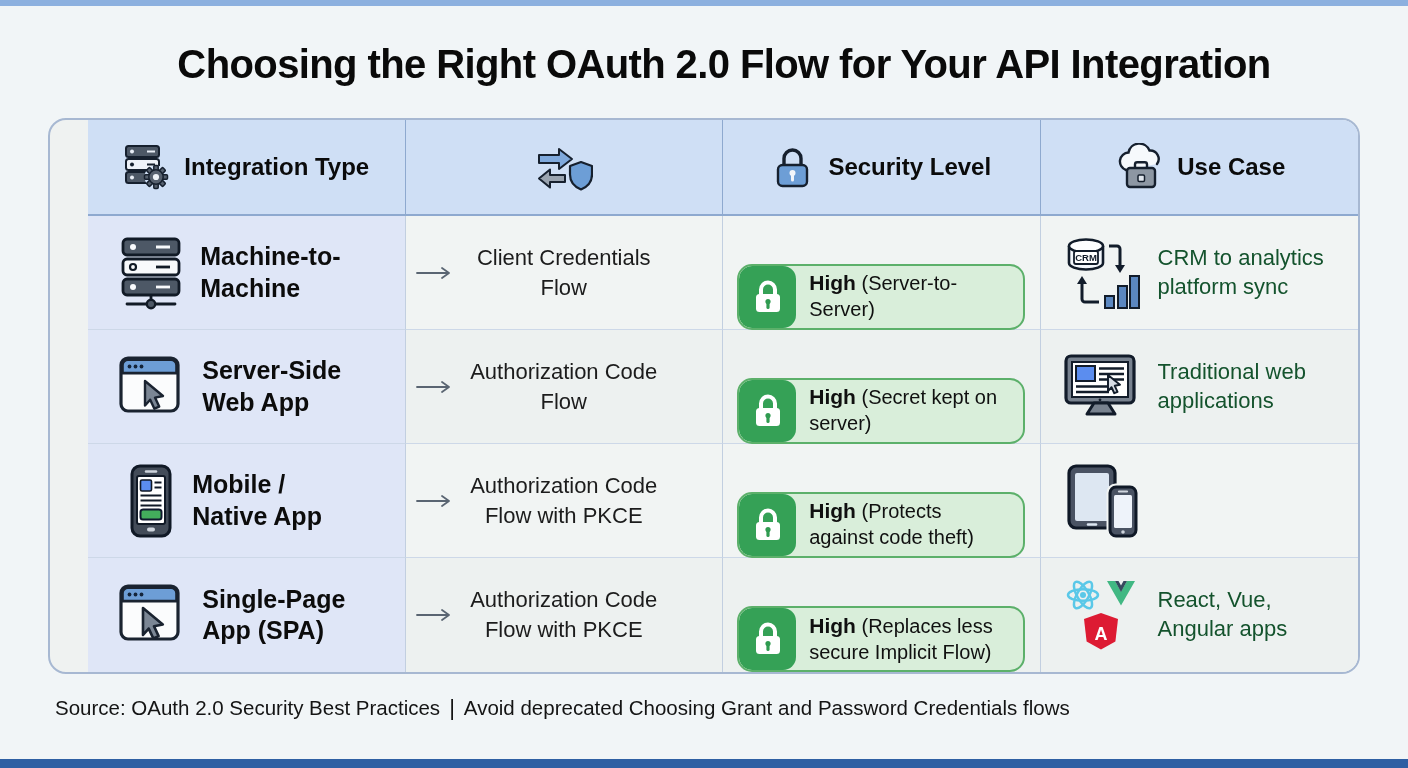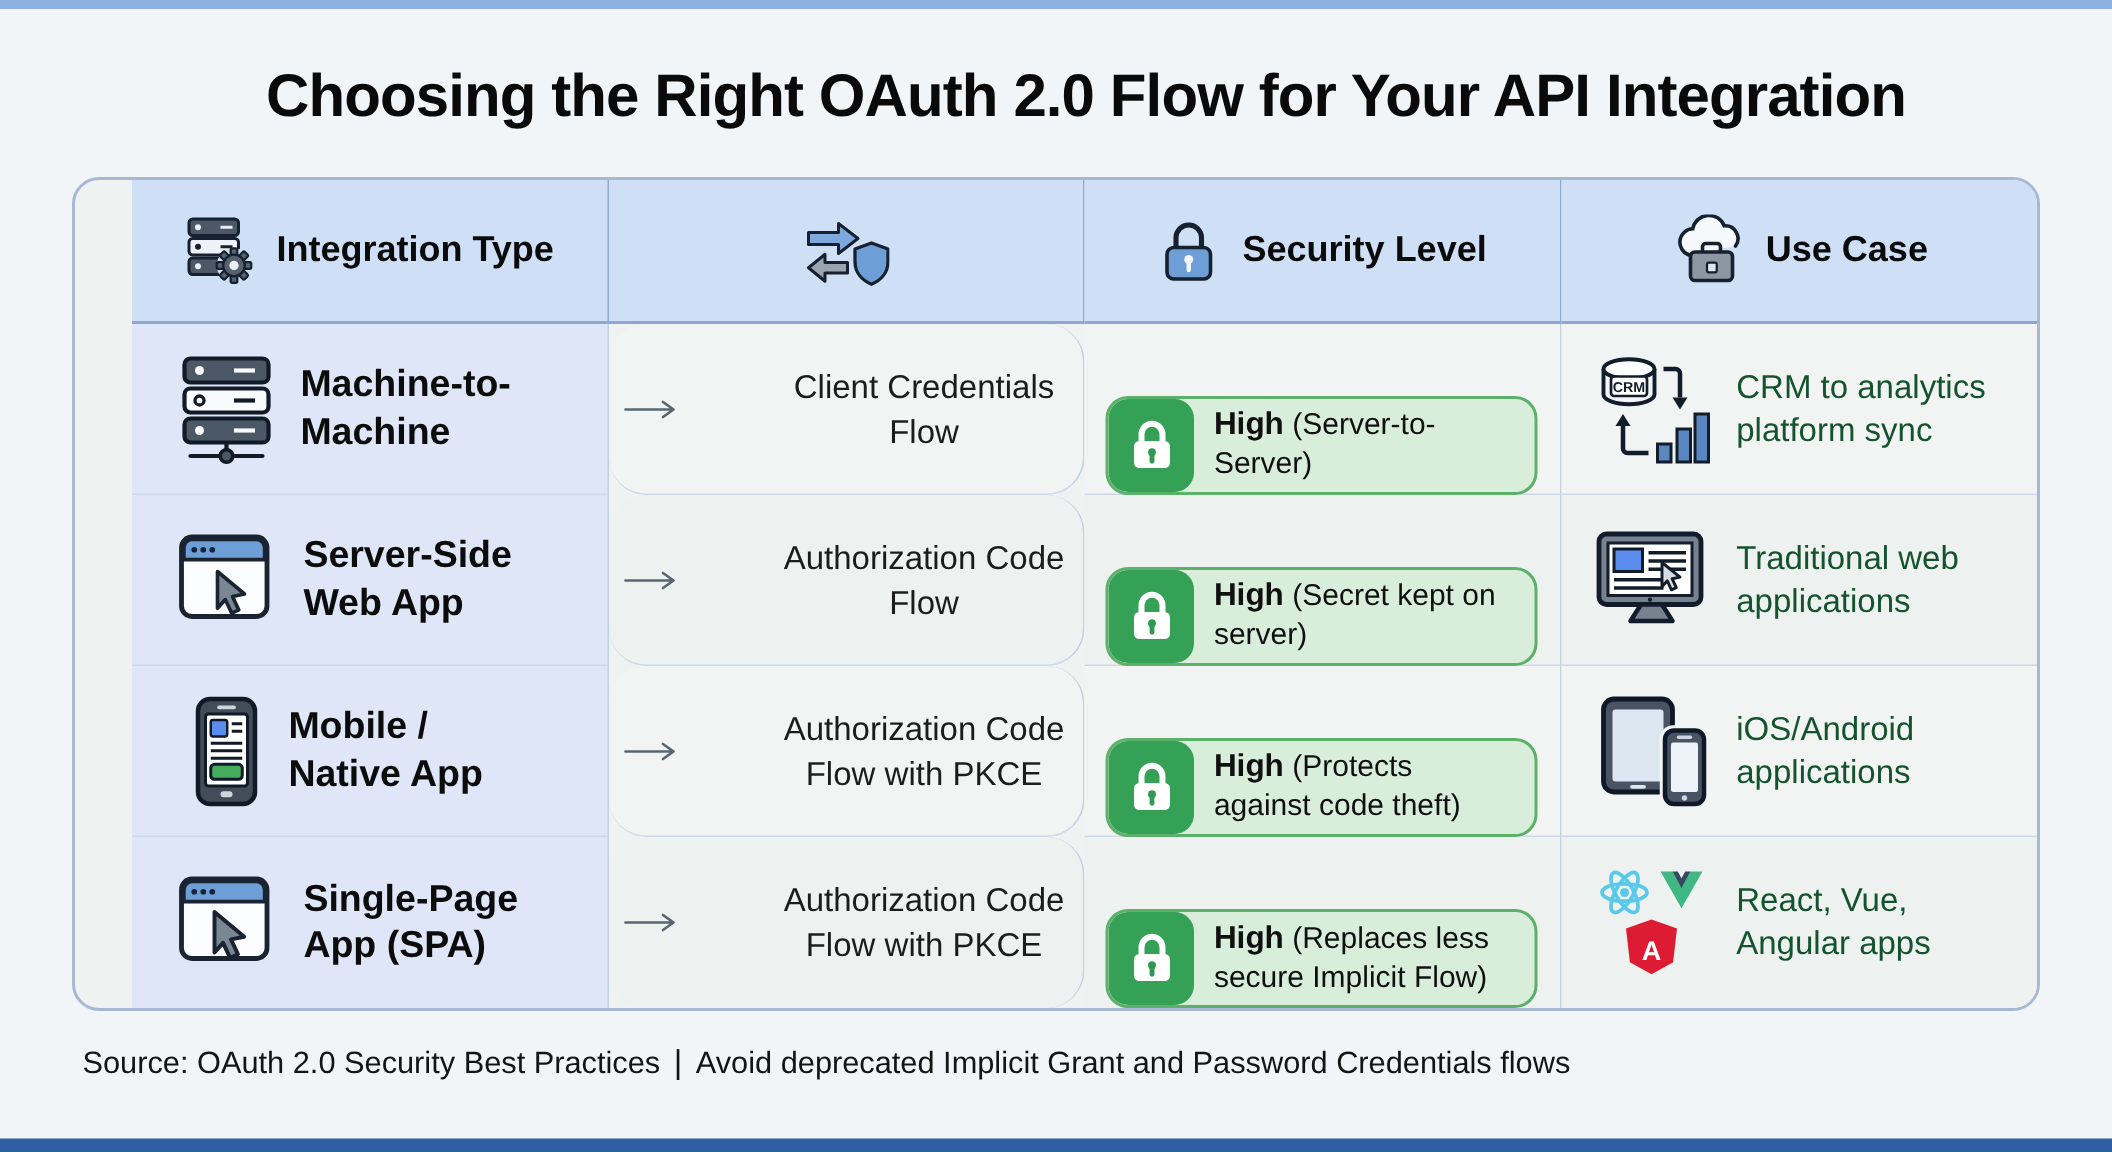--- a/index.html
+++ b/index.html
@@ -35,21 +35,21 @@
   .td{
     display:flex;align-items:center;position:relative;
     border-bottom:1.5px solid #cdd8e8;border-right:1.5px solid #c2cfe0;
     background:#f1f4f3;
   }
   .trow.alt .td{background:#edf1f0;}
   .trow .td:last-child{border-right:none;}
   .trow:last-child .td{border-bottom:none;}
   .td.type{background:#dfe6f7 !important;justify-content:center;gap:18px;border-right:1.5px solid #c2cfe0;}
   .type-label{font-weight:bold;font-size:25px;line-height:1.25;max-width:172px;color:#0c0c0c;}
-  .td.flow{justify-content:flex-end;border-radius:25px;}
+  .td.flow{justify-content:center;}
   .flow-arrow{position:absolute;left:9px;top:50%;transform:translateY(-50%);}
   .flow-text{max-width:212px;text-align:center;font-size:22px;line-height:1.35;color:#1c1c1c;}
   .td.sec{justify-content:center;}
   .badge{
     display:flex;align-items:stretch;height:66px;box-sizing:border-box;
     background:#d9eeda;border:2px solid #5cb06a;border-radius:15px;overflow:hidden;margin-top:48px;
   }
   .badge-lock{
     width:57px;background:#35a156;border-radius:13px;
     display:flex;align-items:center;justify-content:center;flex:none;
@@ -313,21 +313,20 @@
           <rect x="6" y="3" width="46" height="62" rx="7" fill="#4a5363" stroke="#0f1826" stroke-width="3.2"></rect>
           <rect x="12" y="10" width="34" height="48" rx="2" fill="#dde7f2"></rect>
           <line x1="25" y1="61.5" x2="33" y2="61.5" stroke="#dde7f2" stroke-width="2.5" stroke-linecap="round"></line>
           <rect x="43.5" y="20.5" width="33" height="56" rx="9" fill="#f1f4f3"></rect>
           <rect x="47" y="24" width="26" height="49" rx="6" fill="#4a5363" stroke="#0f1826" stroke-width="3"></rect>
           <line x1="56" y1="28.5" x2="64" y2="28.5" stroke="#cfd5dd" stroke-width="2.2" stroke-linecap="round"></line>
           <rect x="51" y="32" width="18" height="33" rx="1.5" fill="#eef3fa"></rect>
           <circle cx="60" cy="69" r="1.8" fill="#cfd5dd"></circle>
         </svg>
       </span>
-      <span class="use-text">iOS/Android applications</span>
     </div>
   </div>
 
   <div class="trow alt">
     <div class="td type">
       <span>
         <svg width="66" height="64" viewBox="0 0 66 64">
           <rect x="3" y="3" width="57" height="53" rx="7" fill="#fbfcfd" stroke="#1a2330" stroke-width="3.2"></rect>
           <path d="M10,4.6 h43 a5.5,5.5 0 0 1 5.5,5.5 v8 h-54 v-8 a5.5,5.5 0 0 1 5.5,-5.5 z" fill="#6d9ed6" stroke="#1a2330" stroke-width="2.6"></path>
           <circle cx="11.5" cy="11.5" r="1.9" fill="#15253a"></circle>
@@ -385,16 +384,16 @@
           </g>
         </svg>
       </span>
       <span class="use-text">React, Vue, Angular apps</span>
     </div>
   </div>
 
 </div>
 
 <p class="footer">
-  <span>Source: OAuth 2.0 Security Best Practices</span><span class="sep">|</span><span>Avoid deprecated Implicit Grant and Password Credentials flows</span>
+  <span>Source: OAuth 2.0 Security Best Practices</span><span class="sep">|</span><span>Avoid deprecated Choosing Grant and Password Credentials flows</span>
 </p>
 
 <div class="strip-bottom"></div>
 
 </body></html>

